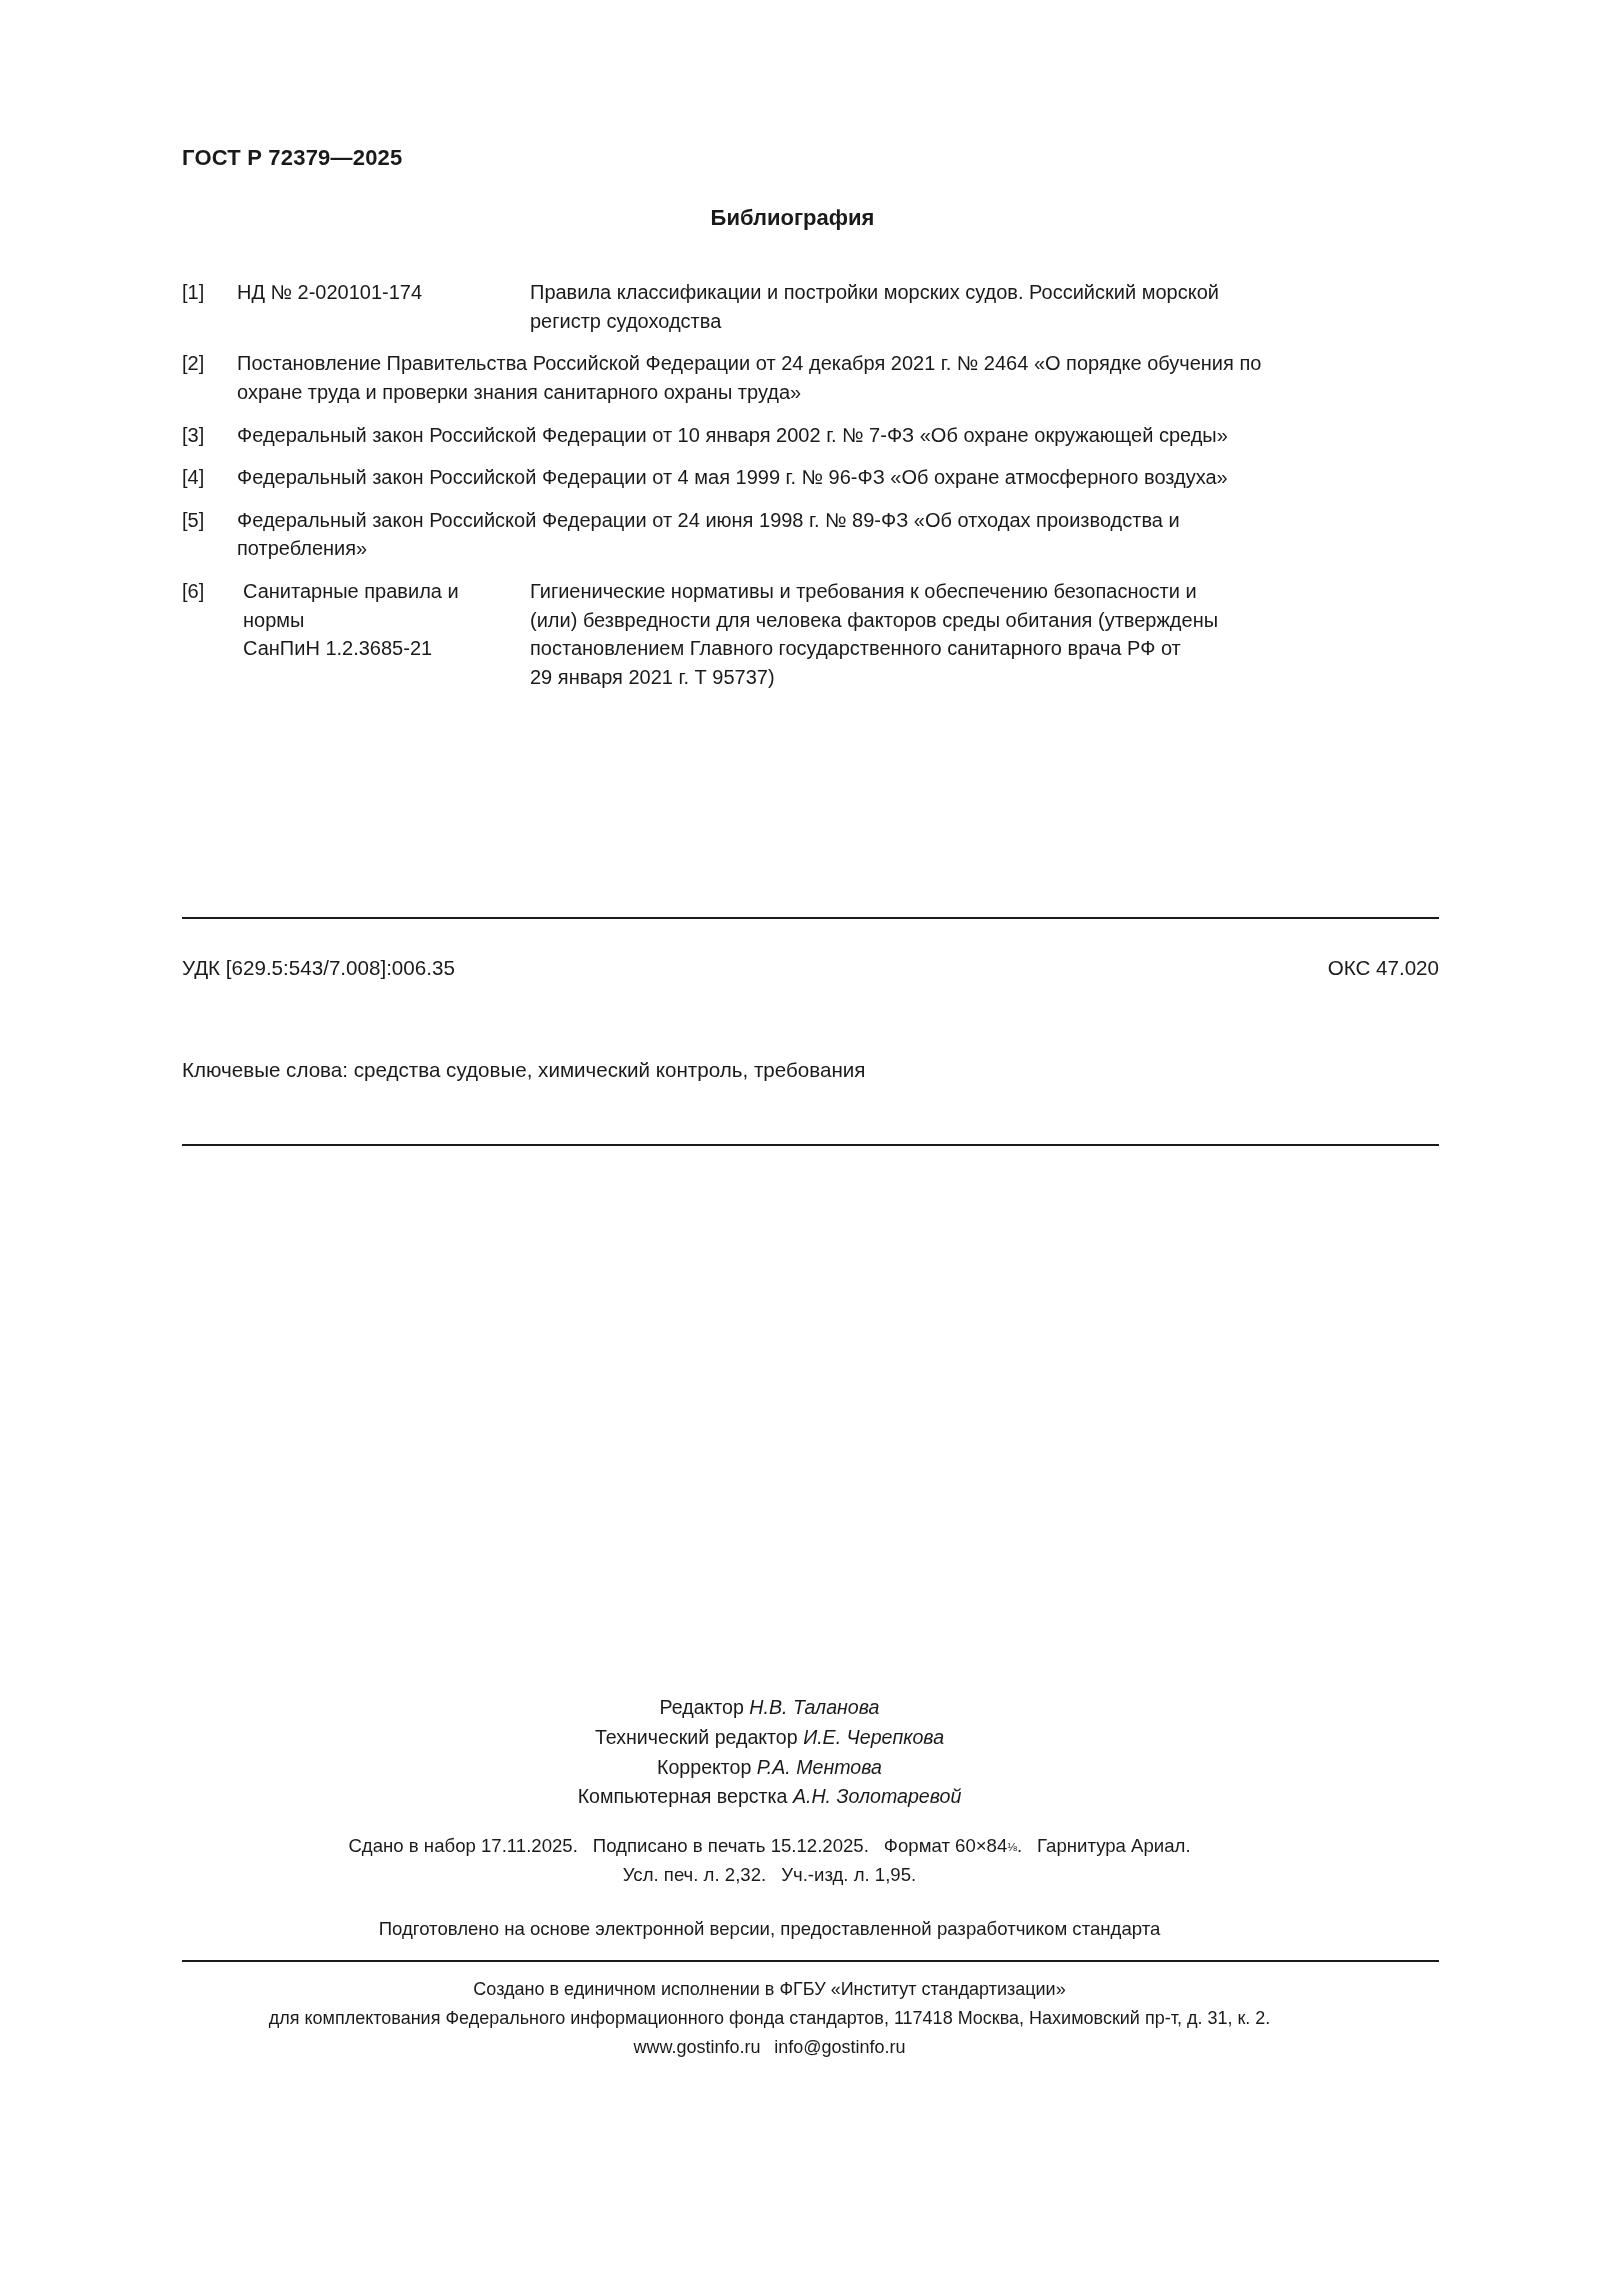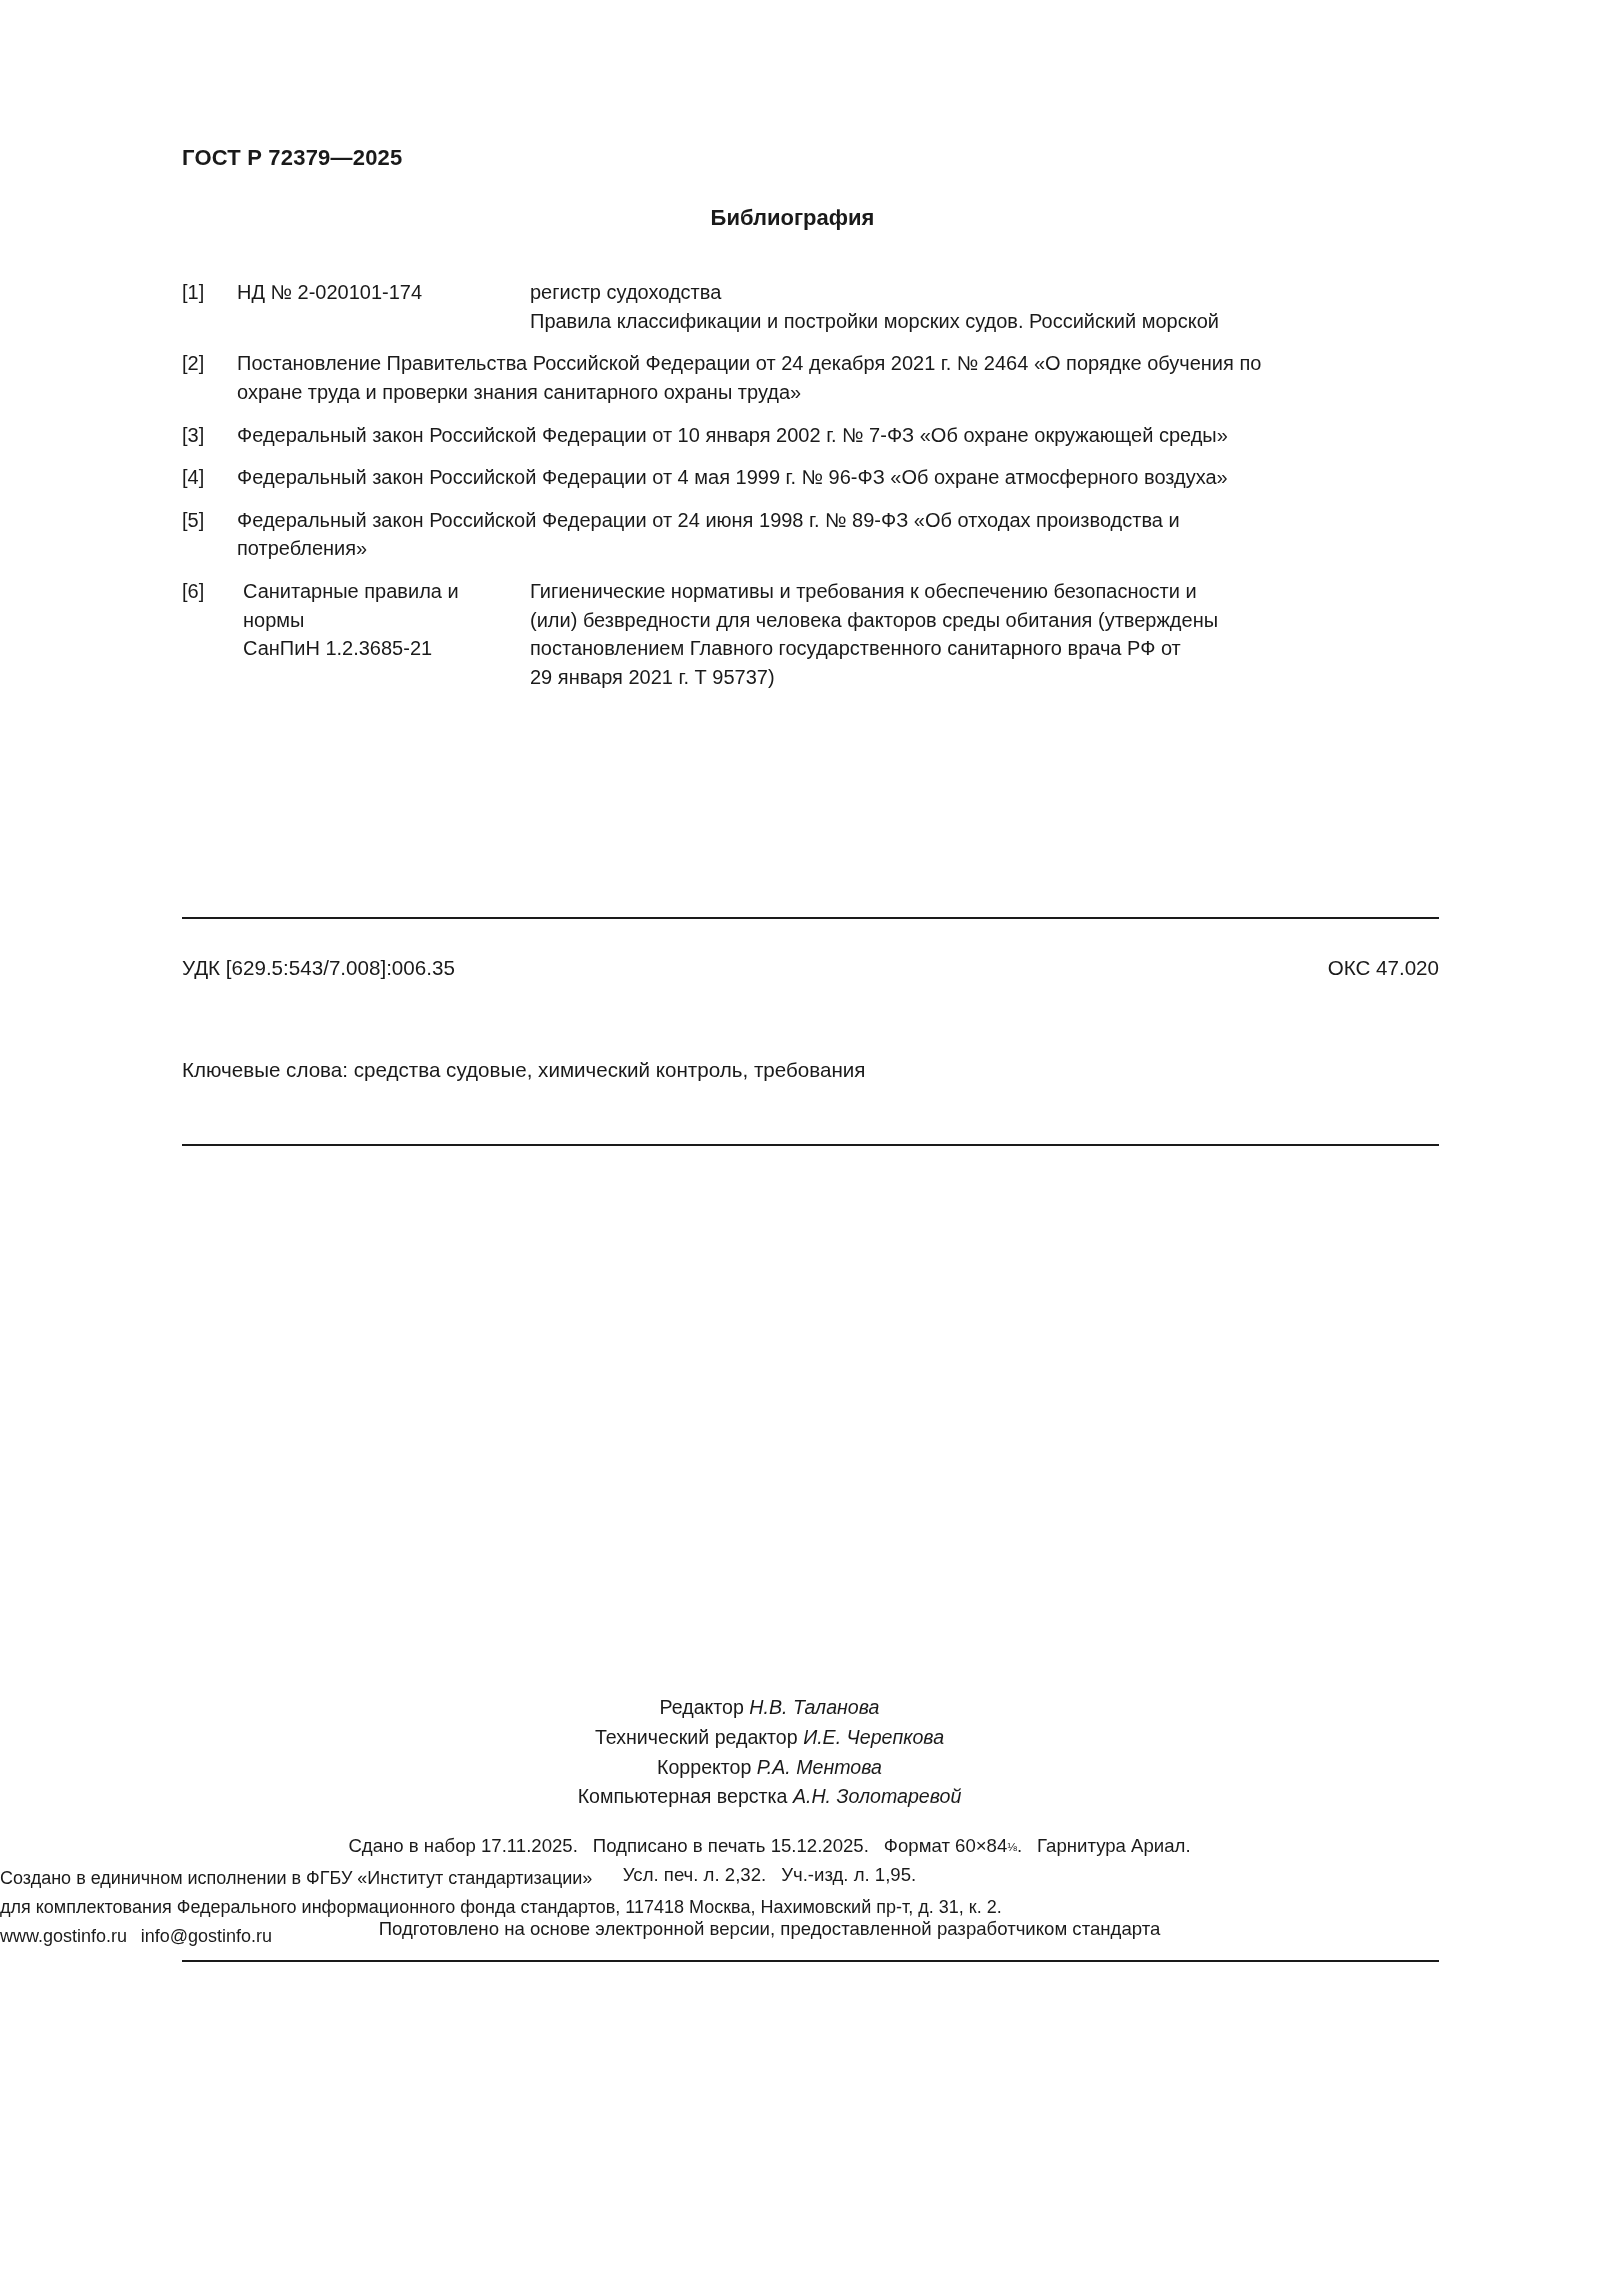--- a/index.html
+++ b/index.html
@@ -157,21 +157,22 @@
     right: 0;
     top: 1918px;
     text-align: center;
     font-size: 18.6px;
   }
 
   .footer {
     position: absolute;
     left: 0;
     right: 0;
-    top: 1864px;
+    top: 1975px;
+    text-align: center;
     font-size: 18px;
     line-height: 1.6;
   }
   .footer .web { display: block; }
   .footer .sp { display: inline-block; width: 13.7px; }
 
   sup.frac {
     font-size: 0.62em;
     vertical-align: 0.05em;
   }
@@ -184,22 +185,22 @@
   <div class="running-head">ГОСТ Р 72379—2025</div>
 
   <div class="biblio-title">Библиография</div>
 
   <div class="biblio">
 
     <div class="bib-entry two-col">
       <span class="bib-num">[1]</span>
       <span class="bib-desig">НД № 2-020101-174</span>
       <span class="bib-desc">
+        <span class="ln">Правила классификации и постройки морских судов. Российский морской</span>
         <span class="ln last">регистр судоходства</span>
-        <span class="ln">Правила классификации и постройки морских судов. Российский морской</span>
       </span>
     </div>
 
     <div class="bib-entry">
       <span class="bib-num">[2]</span>
       <span class="bib-body">
         <span class="ln">Постановление Правительства Российской Федерации от 24 декабря 2021 г. № 2464 «О порядке обучения по</span>
         <span class="ln last">охране труда и проверки знания санитарного охраны труда»</span>
       </span>
     </div>

